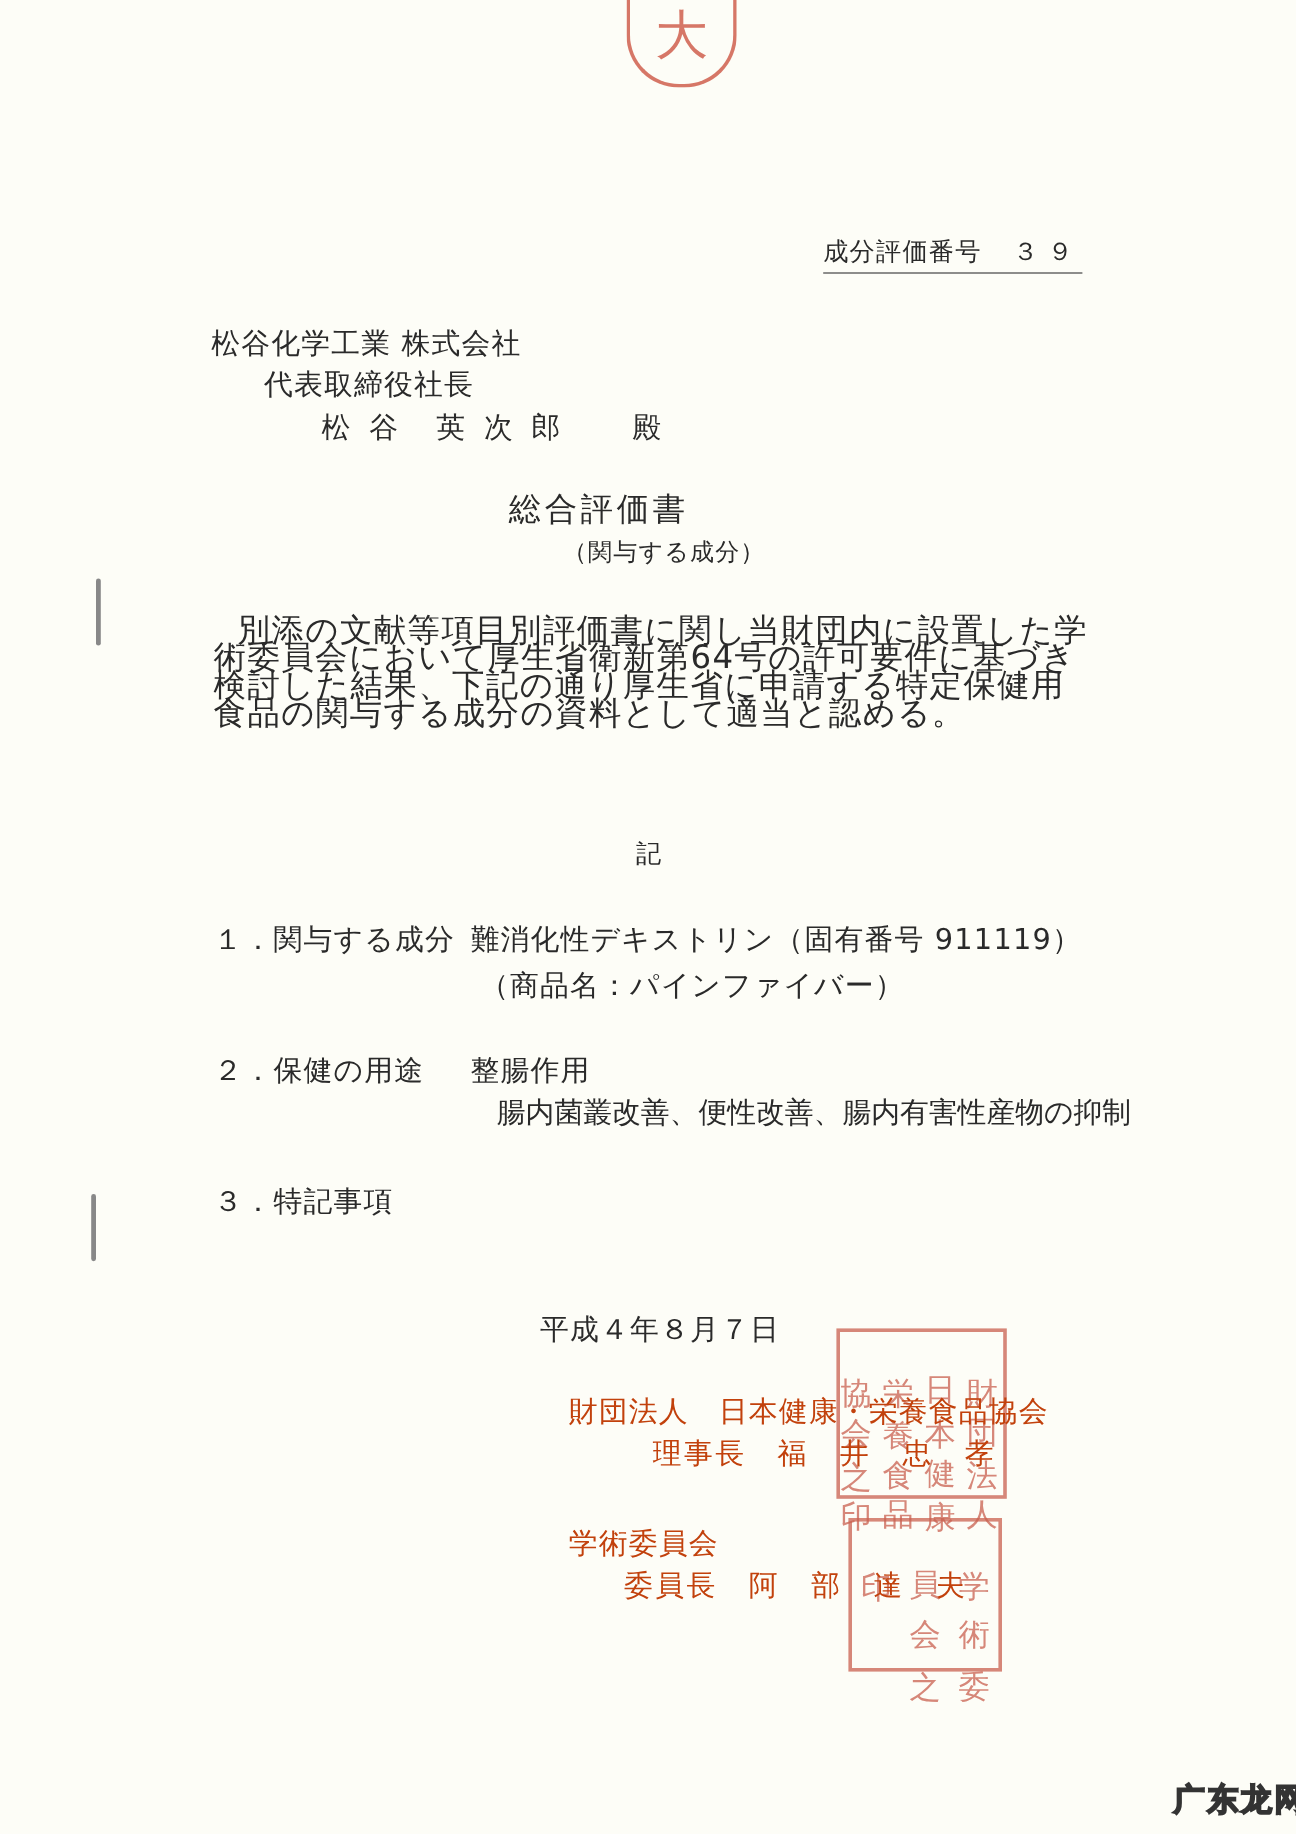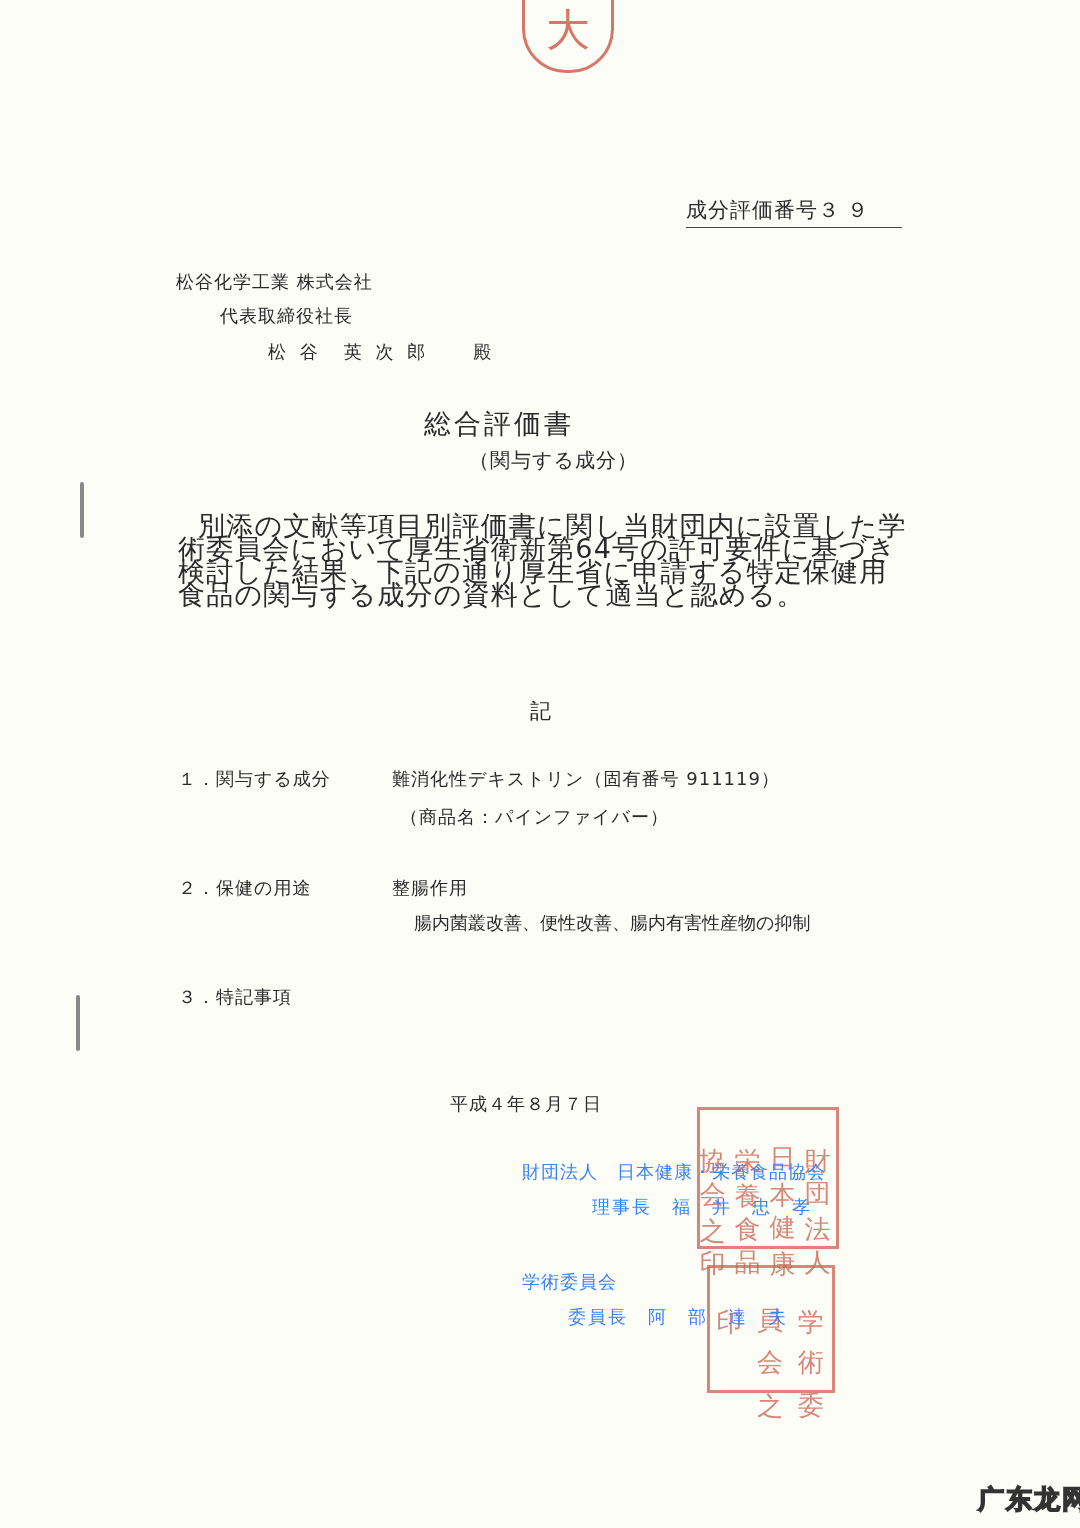--- a/index.html
+++ b/index.html
@@ -4,49 +4,49 @@
 <style>
   html, body { margin: 0; padding: 0; }
   body {
     width: 1080px; height: 1528px;
     background: #fdfdf7;
     position: relative; overflow: hidden;
     font-family: "DejaVu Sans", "Liberation Sans", sans-serif;
     color: #2a2a2a;
   }
   .abs { position: absolute; white-space: nowrap; }
-  .t20 { font-size: 18px; letter-spacing: 1px; }
+  .t20 { font-size: 24px; letter-spacing: 1px; }
   .seal-top {
     left: 522px; top: 0; width: 86px; height: 70px;
     border: 3px solid #d0604f; border-top: none;
     border-radius: 0 0 44px 44px;
     color: #d0604f; font-size: 44px; text-align: center; line-height: 60px;
     opacity: 0.85;
   }
   .docnum { left: 686px; top: 196px; font-size: 21px; letter-spacing: 1px;
     border-bottom: 1.5px solid #444; padding: 0 6px 3px 0; width: 210px; }
-  .docnum .num { letter-spacing: 8px; }
+  .docnum .num { margin-left: 26px; letter-spacing: 8px; }
   .title { left: 424px; top: 406px; font-size: 27px; letter-spacing: 3px; }
   .subtitle { left: 469px; top: 447px; font-size: 20px; letter-spacing: 1px; }
   .body-para { left: 178px; top: 514px; width: 730px; font-size: 27px; line-height: 23px;
     white-space: normal; letter-spacing: 1.2px; text-indent: 20px; }
   .ki { left: 530px; top: 697px; font-size: 21px; }
   .staple { width: 4px; background: #888; border-radius: 2px; }
   .stamp {
     border: 3px solid #c9604f; color: #c9604f;
     opacity: 0.75; display: grid; font-size: 26px;
     text-align: center; align-items: center; justify-items: center;
   }
   .stamp1 { left: 697px; top: 1107px; width: 136px; height: 136px;
     grid-template-columns: repeat(4, 1fr); grid-template-rows: repeat(4, 1fr); writing-mode: vertical-rl; }
   .stamp2 { left: 707px; top: 1265px; width: 122px; height: 122px;
     grid-template-columns: repeat(3, 1fr); grid-template-rows: repeat(3, 1fr); writing-mode: vertical-rl; }
   .watermark { left: 950px; top: 1482px; font-size: 26px; font-weight: bold;
     color: #fff; -webkit-text-stroke: 1.5px #333; letter-spacing: 2px; margin-left: 28px; }
-  .sign { color: #3b82f6; z-index: 2; margin-left: 48px; }
+  .sign { color: #c2410c; z-index: 2; }
 </style>
 </head>
 <body>
 
 <div class="abs seal-top">大</div>
 
 <div class="abs docnum">
   <span>成分評価番号</span><span class="num">３９</span>
 </div>
 

